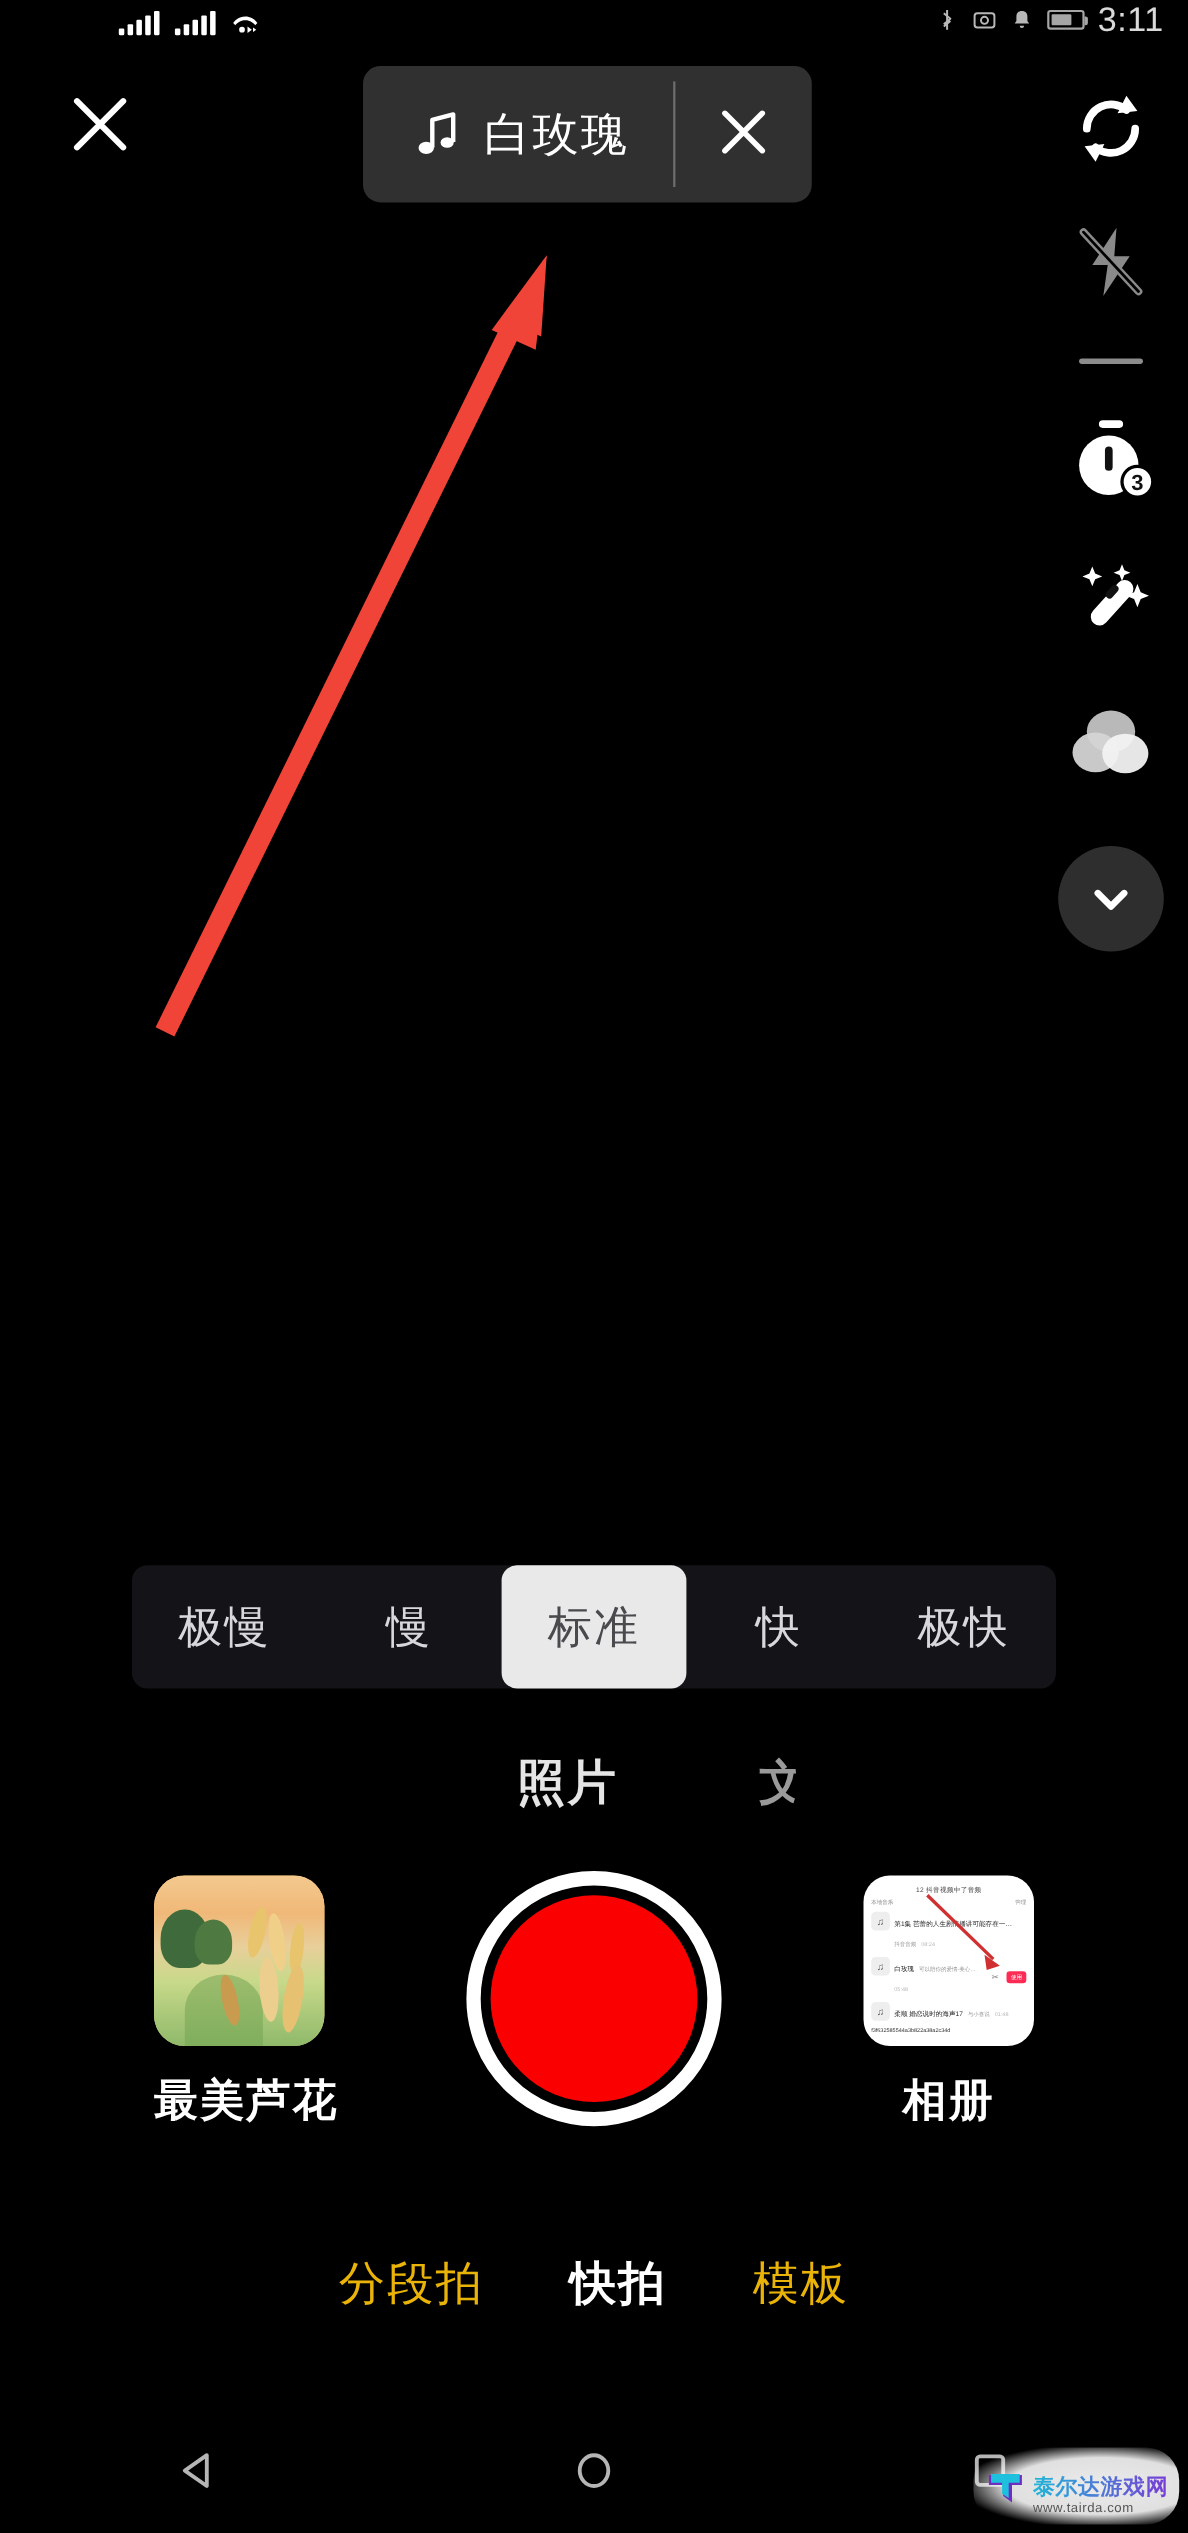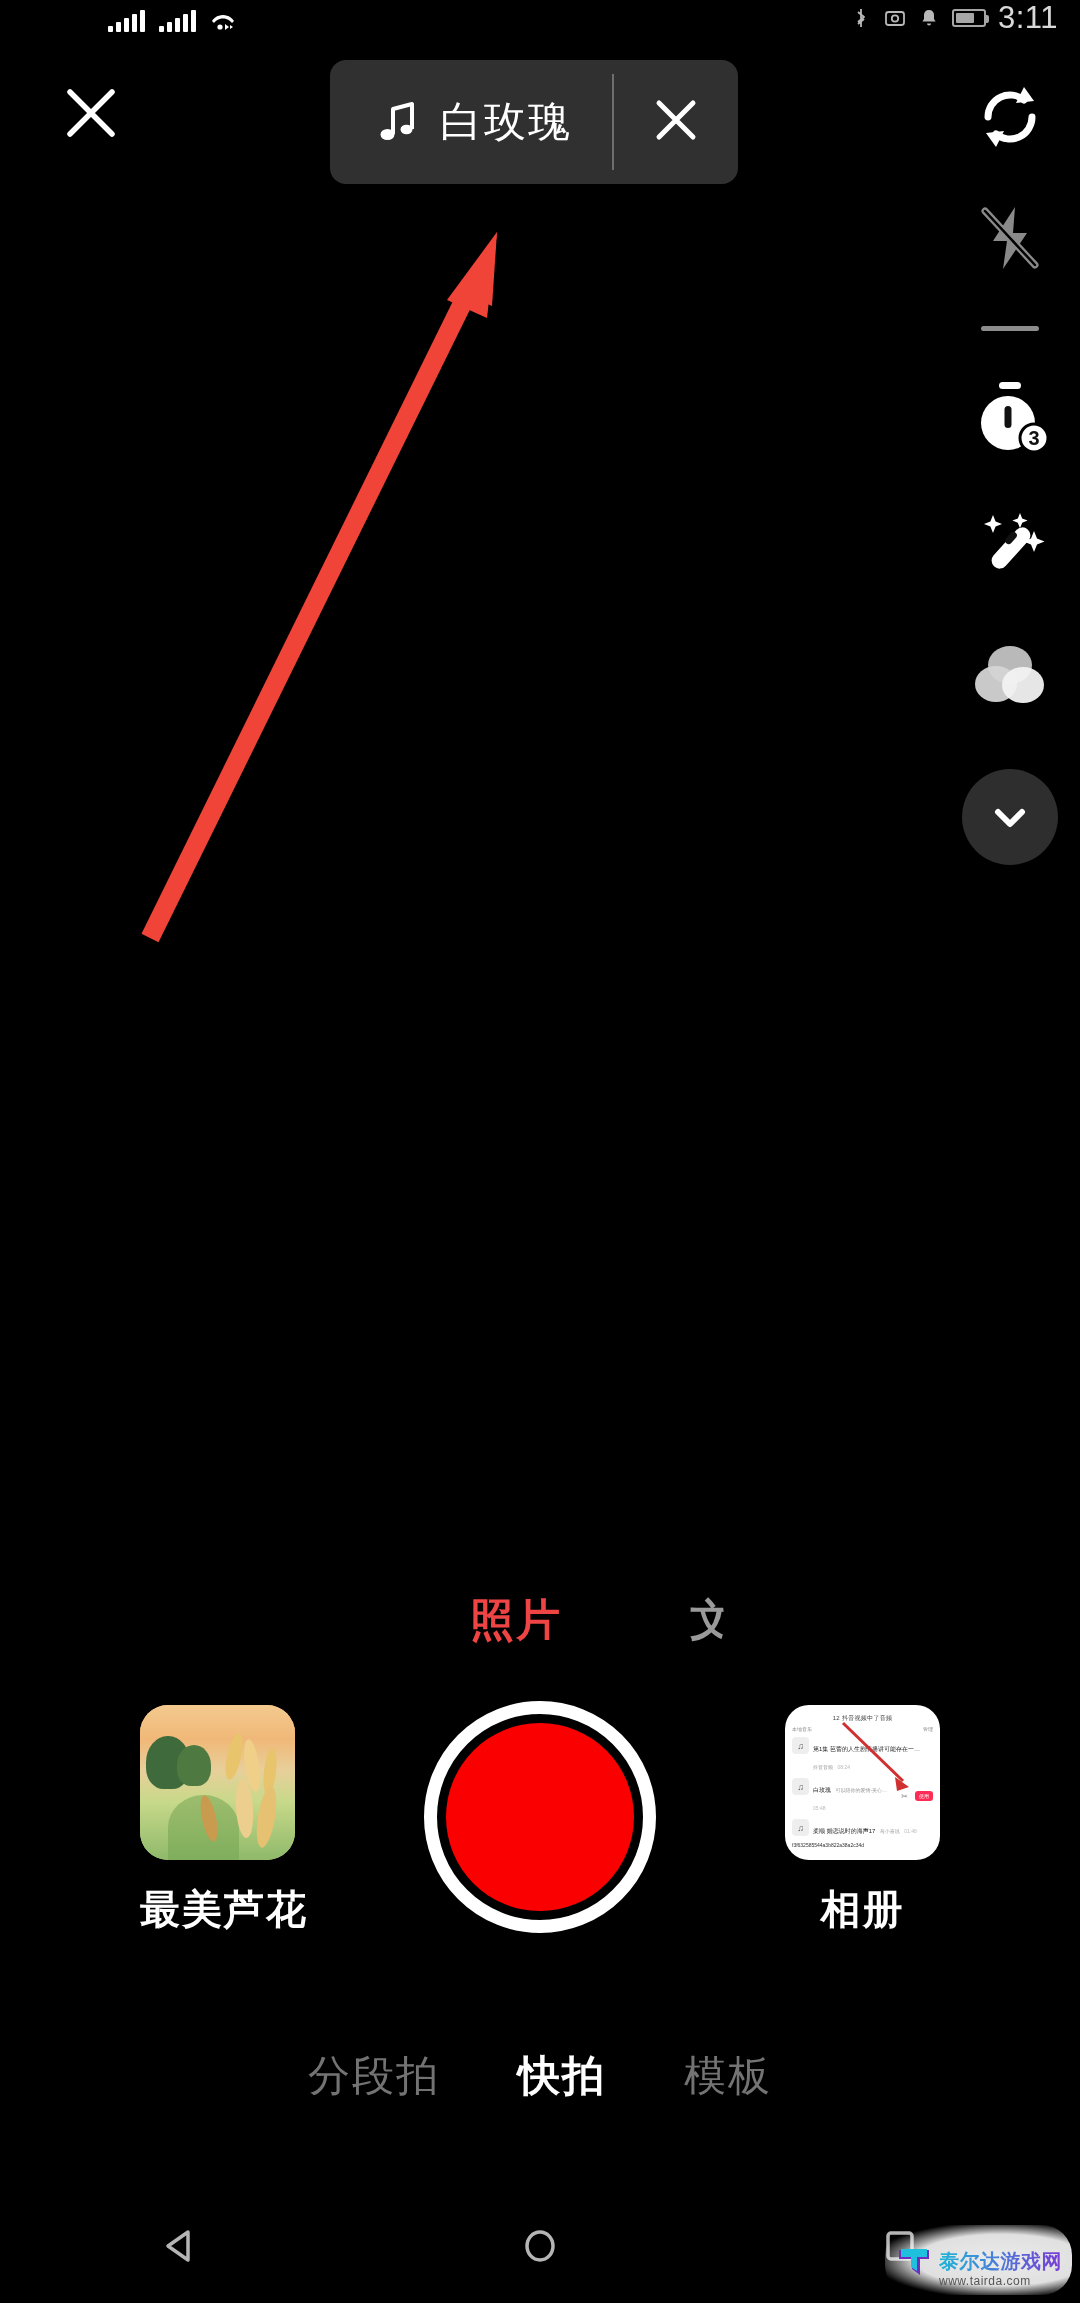--- a/index.html
+++ b/index.html
@@ -100,21 +100,21 @@
   }
   .speed-item.selected { background:#e9e9ea; color:#4a4a4e; }
 
   
   #mode-tabs {
     position:absolute; left:0; top:1572px; width:1080px; height:96px;
     display:flex; align-items:center; justify-content:center; gap:60px;
     padding-left:80px;
   }
   .mode-tab {
-    color:#ef4444; font-size:44px; font-weight:bold; letter-spacing:2px;
+    color:#e5e5e5; font-size:44px; font-weight:bold; letter-spacing:2px;
     padding:10px 34px; border-radius:48px; white-space:nowrap;
   }
   .mode-tab.selected { background:#fff; color:#111; }
   .mode-tab.faded { color:#9a9a9a; }
   #mode-tabs .clip { overflow:hidden; width:52px; }
 
   
   #capture-row {
     position:absolute; left:0; top:1705px; width:1080px; height:265px;
   }
@@ -160,21 +160,21 @@
   .ab-btn { background:#fe2c55; color:#fff; font-size:5px; padding:2px 4px; border-radius:3px; align-self:center; }
   .ab-x { font-size:8px; color:#888; align-self:center; padding:0 3px; }
   .ab-foot { font-size:5px; color:#333; margin-top:5px; white-space:nowrap; overflow:hidden; }
   .ab-arrow { position:absolute; left:0; top:0; width:155px; height:155px; }
 
   
   #bottom-nav {
     position:absolute; left:0; top:2032px; width:1080px; height:88px;
     display:flex; align-items:center; justify-content:center; gap:78px;
   }
-  .nav-item { font-size:42px; letter-spacing:2px; color:#737373; }
+  .nav-item { font-size:42px; letter-spacing:2px; color:#eab308; }
   .nav-item.selected { color:#fff; font-weight:bold; }
 
   
   #android-nav {
     position:absolute; left:0; bottom:0; width:1080px; height:110px;
     display:flex; align-items:center; justify-content:space-around;
   }
   #android-nav .key { width:120px; height:70px; display:flex; align-items:center; justify-content:center; }
 
   
@@ -352,20 +352,27 @@
   </div>
 
   <svg id="annot-arrow" viewBox="0 0 1080 1100">
     <g>
       <path d="M150 938 L470 288" stroke="#F04438" stroke-width="19" stroke-linecap="butt"></path>
       <path d="M497 232 L447 300 L487 318 Z" fill="#F04438"></path>
       <path d="M497 232 L470 296 L492 306 Z" fill="#F04438"></path>
     </g>
   </svg>
 
+  <div id="speed-bar">
+    <div class="speed-item">极慢</div>
+    <div class="speed-item">慢</div>
+    <div class="speed-item selected">标准</div>
+    <div class="speed-item">快</div>
+    <div class="speed-item">极快</div>
+  </div>
 
   <div id="mode-tabs">
     <span class="mode-tab">照片</span>
     <span class="mode-tab faded clip">文</span>
   </div>
 
   <div id="capture-row">
 
     <div id="effect-thumb-wrap">
       <div id="effect-thumb">

